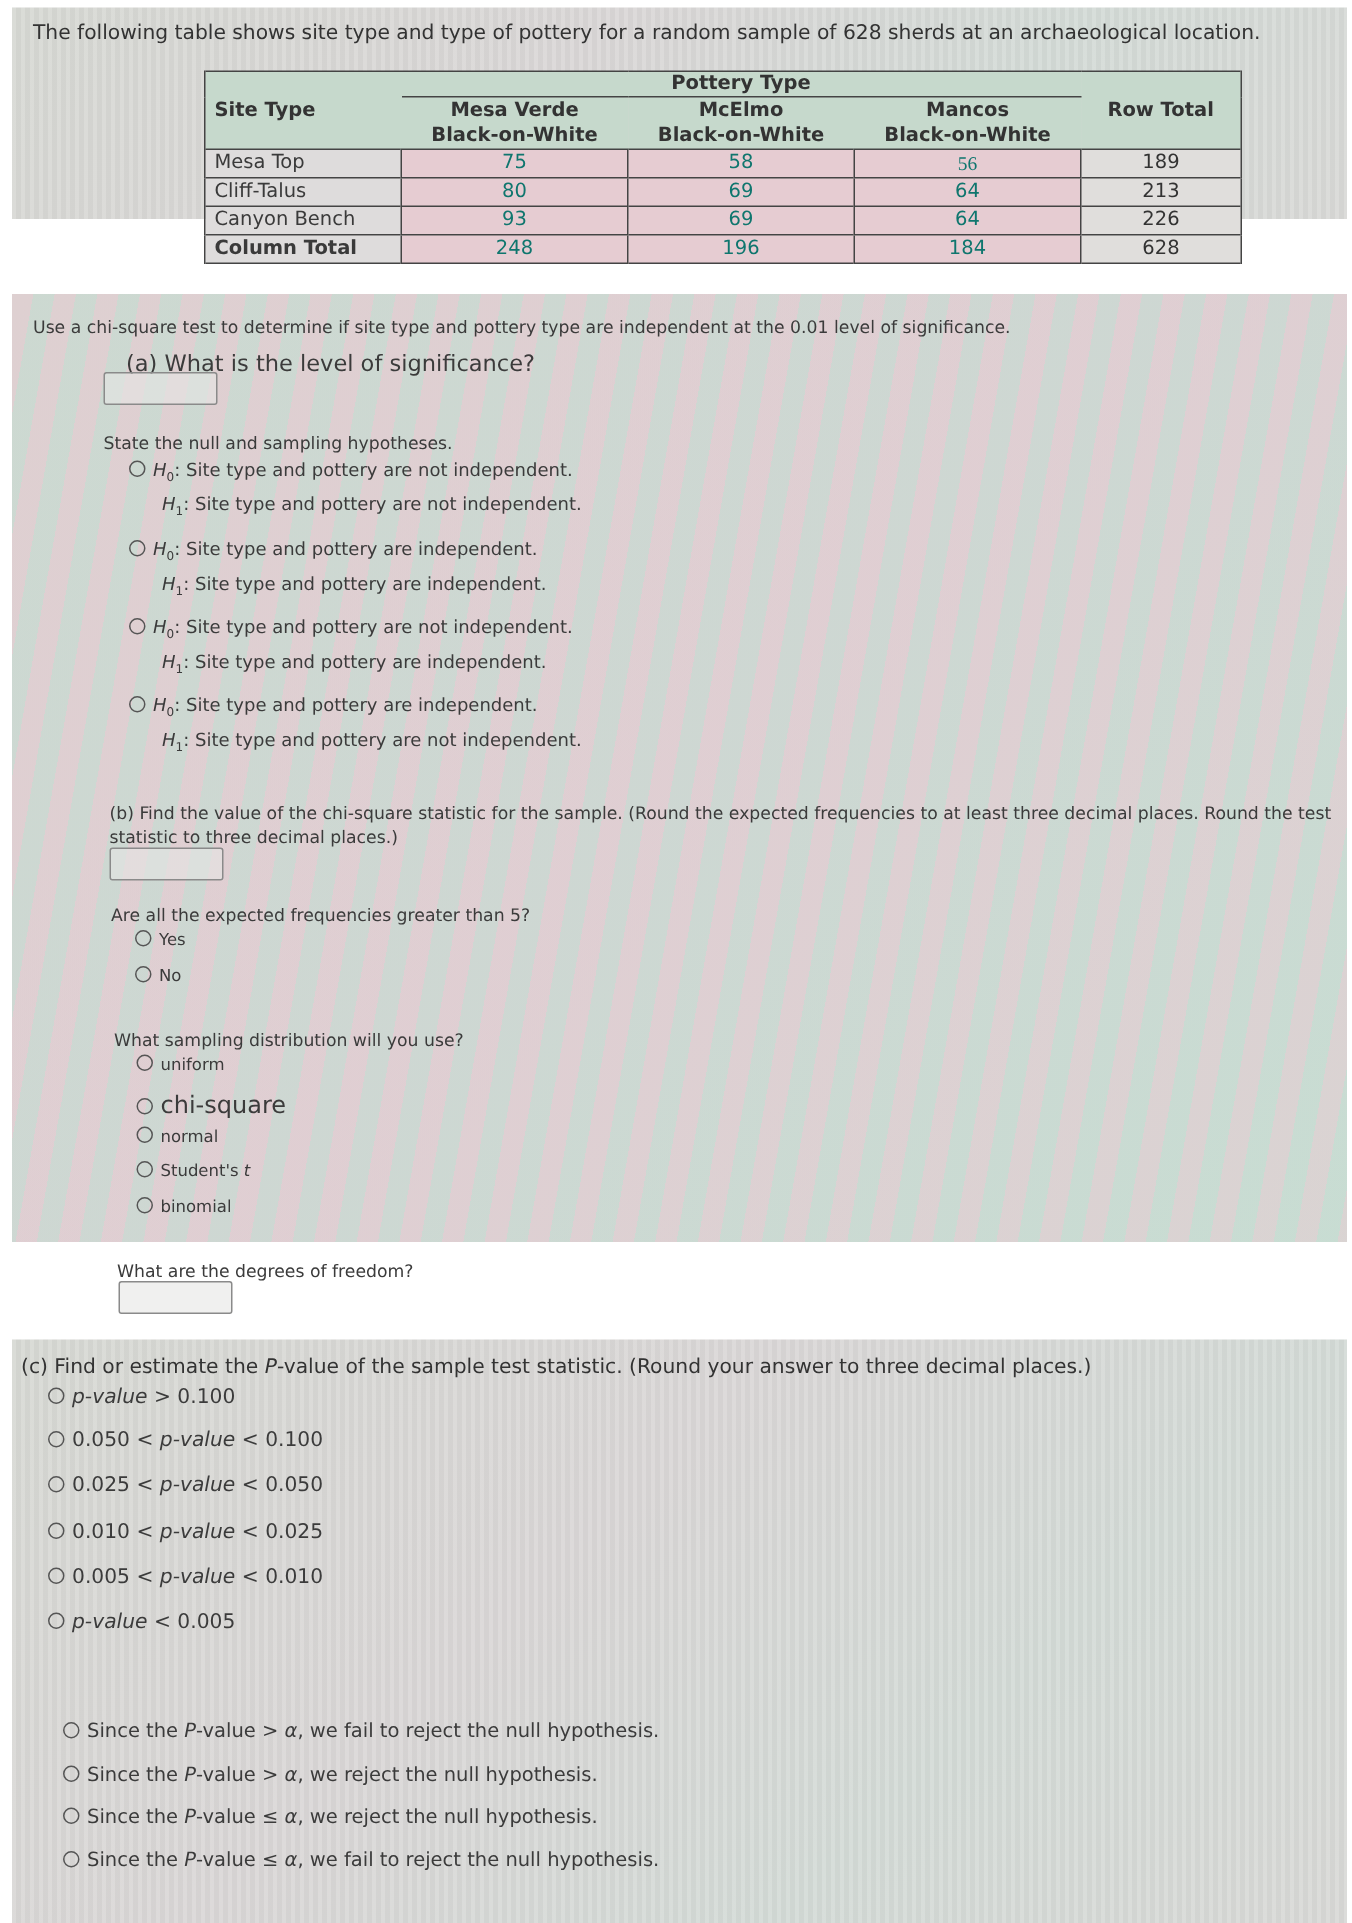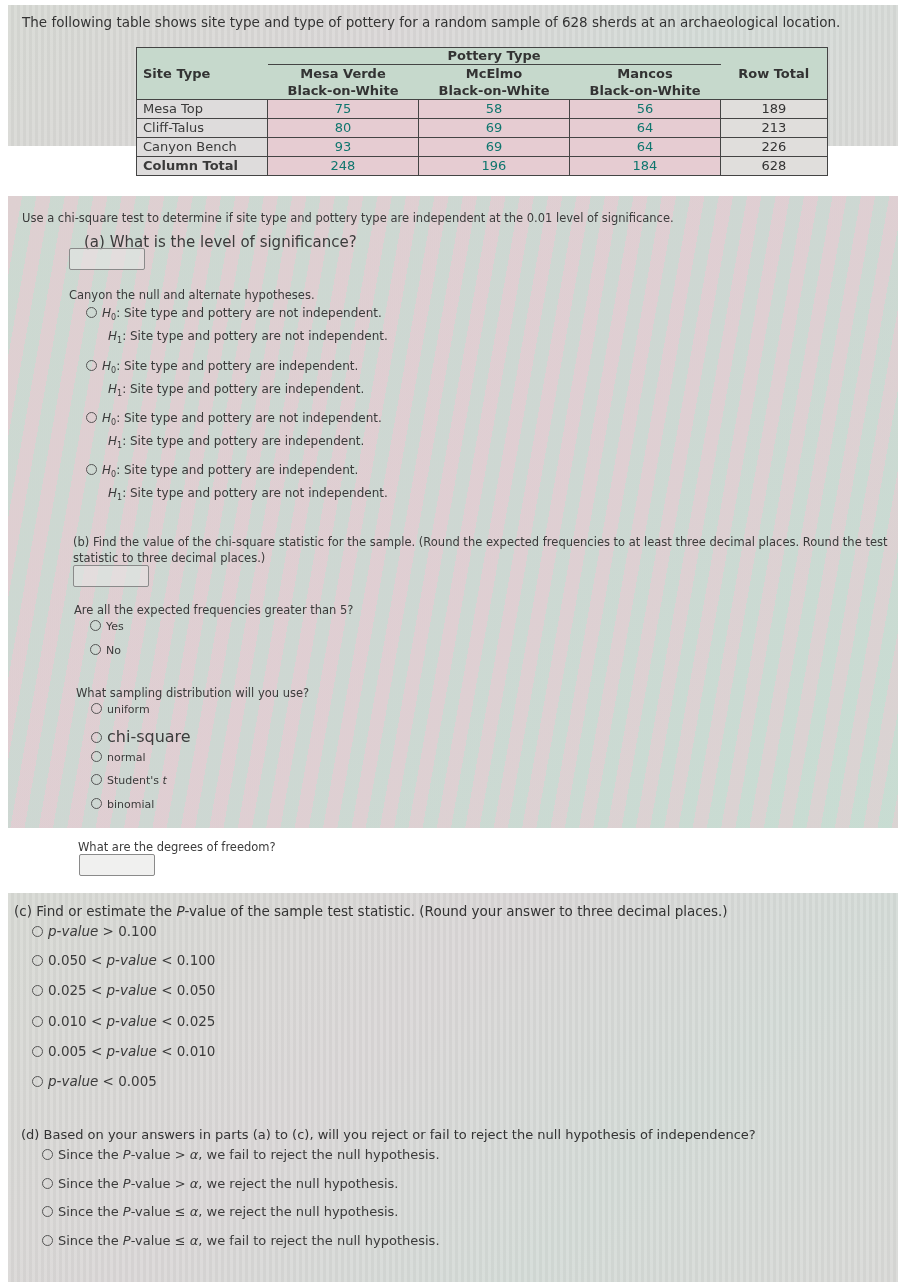--- a/index.html
+++ b/index.html
@@ -77,21 +77,21 @@
           <div>Mancos</div>
           <div>Black-on-White</div>
         </th>
       </tr>
     </thead>
     <tbody style="border:1.5px solid #444;">
       <tr>
         <td class="row-label" style="border-left:1.5px solid #444; width:118px;">Mesa Top</td>
         <td class="cell-red" style="width:138px;">75</td>
         <td class="cell-red" style="width:138px;">58</td>
-        <td class="cell-red" style="width:138px;">56</td>
+        <td class="cell-red" style="width:138px;font-family:Liberation Serif, serif;">56</td>
         <td class="cell-total" style="border-right:1.5px solid #444;">189</td>
       </tr>
       <tr>
         <td class="row-label" style="border-left:1.5px solid #444;">Cliff-Talus</td>
         <td class="cell-red">80</td>
         <td class="cell-red">69</td>
         <td class="cell-red">64</td>
         <td class="cell-total" style="border-right:1.5px solid #444;">213</td>
       </tr>
       <tr>
@@ -110,21 +110,21 @@
       </tr>
     </tbody>
   </table>
 </div>
 
 <div id="panel2" class="panel">
   <div class="abs txt" style="left:14px; top:15px; font-size:11.5px;">Use a chi-square test to determine if site type and pottery type are independent at the 0.01 level of significance.</div>
   <div class="abs txt" style="left:76px; top:37px; font-size:15px;">(a) What is the level of significance?</div>
   <input class="inbox" style="left: 61px; top: 52px;" value="">
 
-  <div class="abs txt" style="left:61px; top:92px; font-size:11.5px;">Canyon the null and alternate hypotheses.</div>
+  <div class="abs txt" style="left:61px; top:92px; font-size:11.5px;">State the null and sampling hypotheses.</div>
 
   <div class="abs opt" style="left:78px; top:110px;">
     <span class="radio"></span><i>H</i><sub>0</sub><span>: Site type and pottery are not independent.</span>
     <div style="margin-left:22px; margin-top:7px;"><i>H</i><sub>1</sub><span>: Site type and pottery are not independent.</span></div>
   </div>
   <div class="abs opt" style="left:78px; top:163px;">
     <span class="radio"></span><i>H</i><sub>0</sub><span>: Site type and pottery are independent.</span>
     <div style="margin-left:22px; margin-top:7px;"><i>H</i><sub>1</sub><span>: Site type and pottery are independent.</span></div>
   </div>
   <div class="abs opt" style="left:78px; top:215px;">
@@ -158,19 +158,18 @@
 <div id="panel3" class="panel">
   <div class="abs" style="left:6px; top:10px; font-size:13.5px; color:#333;"><span>(c) Find or estimate the </span><i>P</i><span>-value of the sample test statistic. (Round your answer to three decimal places.)</span></div>
 
   <div class="abs optbig" style="left:24px; top:30px;"><span class="radio"></span><span></span><i>p-value</i><span> &gt; 0.100</span></div>
   <div class="abs optbig" style="left:24px; top:59px;"><span class="radio"></span><span>0.050 &lt; </span><i>p-value</i><span> &lt; 0.100</span></div>
   <div class="abs optbig" style="left:24px; top:89px;"><span class="radio"></span><span>0.025 &lt; </span><i>p-value</i><span> &lt; 0.050</span></div>
   <div class="abs optbig" style="left:24px; top:120px;"><span class="radio"></span><span>0.010 &lt; </span><i>p-value</i><span> &lt; 0.025</span></div>
   <div class="abs optbig" style="left:24px; top:150px;text-align:right;"><span class="radio"></span><span>0.005 &lt; </span><i>p-value</i><span> &lt; 0.010</span></div>
   <div class="abs optbig" style="left:24px; top:180px;"><span class="radio"></span><span></span><i>p-value</i><span> &lt; 0.005</span></div>
 
-  <div class="abs" style="left:13px; top:234px; font-size:13px; color:#333;">(d) Based on your answers in parts (a) to (c), will you reject or fail to reject the null hypothesis of independence?</div>
 
   <div class="abs optbig" style="left:34px; top:254px; font-size:13px;"><span class="radio"></span><span>Since the </span><i>P</i><span>-value &gt; </span><i>α</i><span>, we fail to reject the null hypothesis.</span></div>
   <div class="abs optbig" style="left:34px; top:283px; font-size:13px;"><span class="radio"></span><span>Since the </span><i>P</i><span>-value &gt; </span><i>α</i><span>, we reject the null hypothesis.</span></div>
   <div class="abs optbig" style="left:34px; top:311px; font-size:13px;"><span class="radio"></span><span>Since the </span><i>P</i><span>-value ≤ </span><i>α</i><span>, we reject the null hypothesis.</span></div>
   <div class="abs optbig" style="left:34px; top:340px; font-size:13px;"><span class="radio"></span><span>Since the </span><i>P</i><span>-value ≤ </span><i>α</i><span>, we fail to reject the null hypothesis.</span></div>
 </div>
 
 </body></html>

